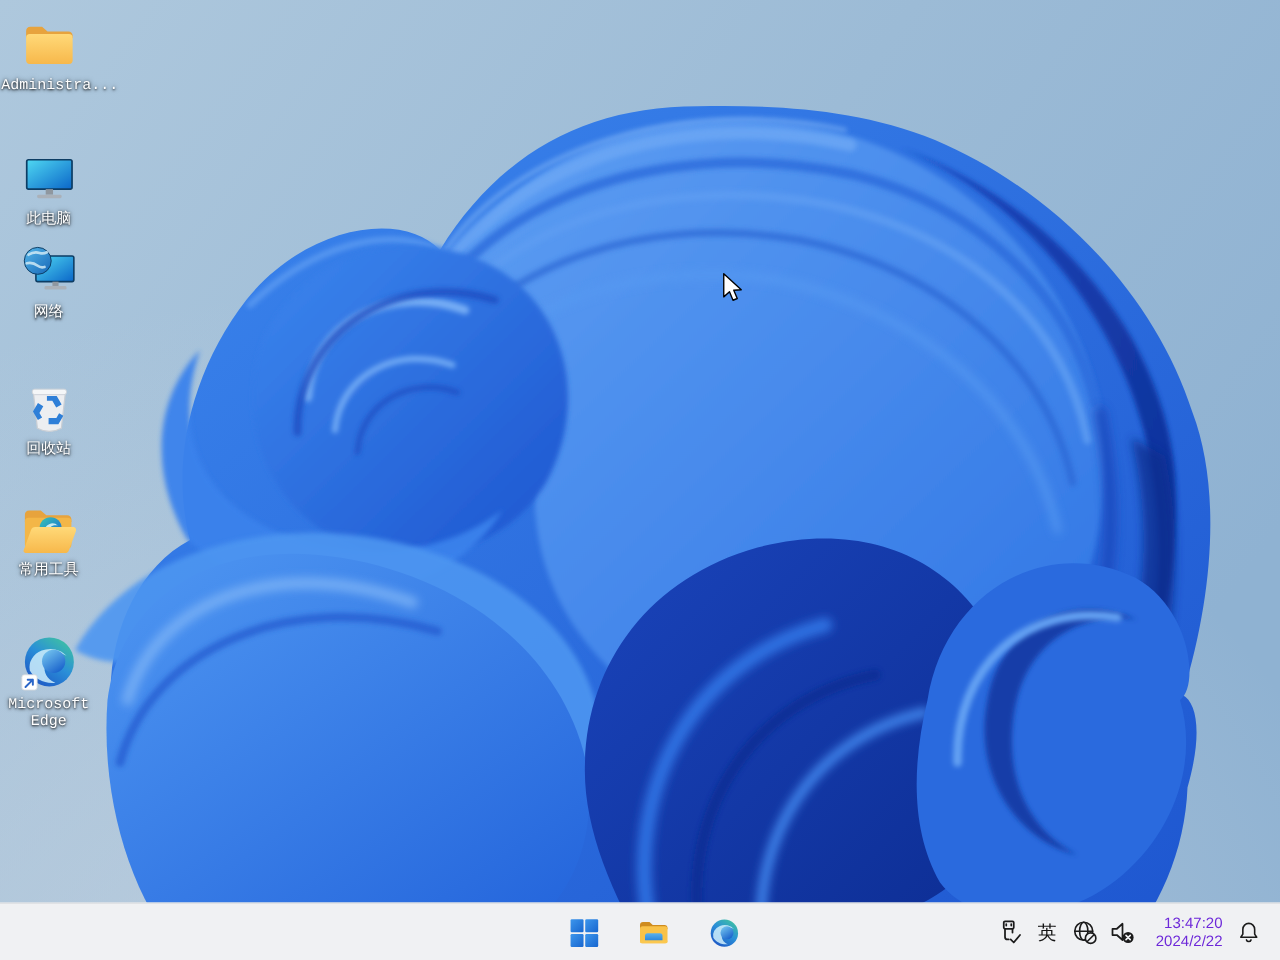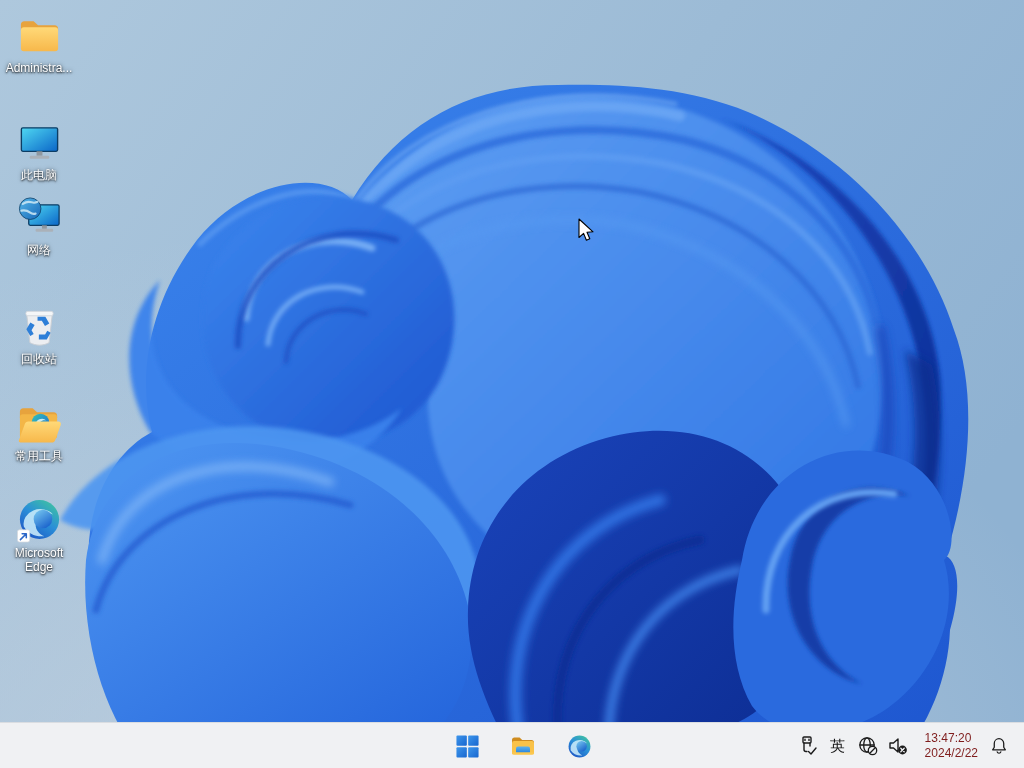--- a/index.html
+++ b/index.html
@@ -6,41 +6,41 @@
   html,body { width:1024px; height:768px; overflow:hidden;
     font-family:"Liberation Sans","DejaVu Sans",sans-serif; }
   .screen { position:relative; width:1024px; height:768px; background:#9dbcd6; }
 
   
   .wallpaper { position:absolute; left:0; top:0; width:1024px; height:768px; }
 
   
   .icon-grid { position:absolute; left:0; top:12px; width:78px; }
   .desk-icon { position:absolute; left:0; width:78px; height:92px;
-    display:flex; flex-direction:column; align-items:center; cursor:default; }
+    display:flex; flex-direction:column; align-items:center; cursor:default;font-family:Liberation Mono, monospace; }
   .desk-icon .glyph { width:47px; height:47px; flex:0 0 auto; }
   .desk-icon .lbl { margin-top:2px; font-size:12px; line-height:14px; color:#fff;
     text-align:center; max-width:76px;
     text-shadow:0 1px 2px rgba(0,0,0,.9), 0 0 4px rgba(0,0,0,.55); }
 
   
   .taskbar { position:absolute; left:0; top:722px; width:1024px; height:46px;
     background:#f0f1f3; border-top:1px solid #dadde1;
     display:flex; align-items:center; }
   .tb-center { position:absolute; left:447px; top:0; height:46px;
     display:flex; align-items:center; gap:16px; }
   .tb-btn { width:40px; height:40px; border-radius:5px;
     display:flex; align-items:center; justify-content:center; }
   .tray { position:absolute; right:10px; top:0; height:46px;
     display:flex; align-items:center; }
   .tray-ico { width:26px; height:46px; display:flex; align-items:center;
     justify-content:center; border-radius:4px; margin-left:4px; }
   .ime { font-size:15px; color:#141414; width:26px; text-align:center; }
-  .clock { margin-left:10px; text-align:left; font-size:12px; line-height:15px;
-    color:#7f1d1d; padding:0 4px; }
+  .clock { margin-left:10px; text-align:right; font-size:12px; line-height:15px;
+    color:#6d28d9; padding:0 4px; }
   .bell-wrap { width:30px; height:46px; display:flex; align-items:center;
     justify-content:center; margin-left:2px; }
 
   
   .cursor { position:absolute; z-index:50; pointer-events:none; }
 </style>
 </head>
 <body>
 
 <div class="screen">
@@ -230,21 +230,21 @@
       <svg class="glyph" viewBox="0 0 48 48">
         <path d="M4 12c0-2.2 1.3-3.5 3.5-3.5h9.5l4.5 4h17c2.2 0 3.5 1.3 3.5 3.5v2H4z" fill="#e7a33d"></path>
         <rect x="4" y="14.5" width="38" height="25" rx="3" fill="#f3b647"></rect>
         <circle cx="25" cy="23" r="9" fill="url(#gSwirl)"></circle>
         <path d="M20 26a6.5 6.5 0 0 1 11-5c-2-.8-4.5-.4-6 1.2a5.5 5.5 0 0 0 1 8.6 6.5 6.5 0 0 1-6-4.8Z" fill="#d9f2f6" opacity="0.9"></path>
         <path d="M3 41 L9 24.5 c.5-1.5 1.8-2.5 3.4-2.5 H43 c2.3 0 3.4 1.7 2.6 3.7 L40 41 c-.5 1.5-1.8 2.4-3.4 2.4 H6 c-2.3 0-3.6-1-3-2.4 Z" fill="url(#gFolder)"></path>
       </svg>
       <div class="lbl">常用工具</div>
     </div>
 
-    <div class="desk-icon" style="top:485px">
+    <div class="desk-icon" style="top:495px">
       <svg class="glyph" viewBox="0 0 48 48">
         <circle cx="24" cy="23" r="20" fill="url(#gEdge1)"></circle>
         <path d="M8 30 a17 15 0 0 1 30-12 c-3-2-8-2.4-12 0 a12.5 12.5 0 0 0-6 10 c0 6 4 10 9 12 c-9 1-17-3-21-10 Z" fill="#cfeefc" opacity="0.85"></path>
         <circle cx="27.5" cy="22.5" r="9.5" fill="url(#gEdge2)"></circle>
         <rect x="1.5" y="33.5" width="12.5" height="12.5" rx="2" fill="#ffffff" stroke="#d5d8dc" stroke-width="0.7"></rect>
         <path d="M4.5 43.5 L10.5 37.5 M10.5 37.5 h-4.2 M10.5 37.5 v4.2" stroke="#2a66c8" stroke-width="1.6" fill="none" stroke-linecap="round"></path>
       </svg>
       <div class="lbl">Microsoft Edge</div>
     </div>
   </div>

